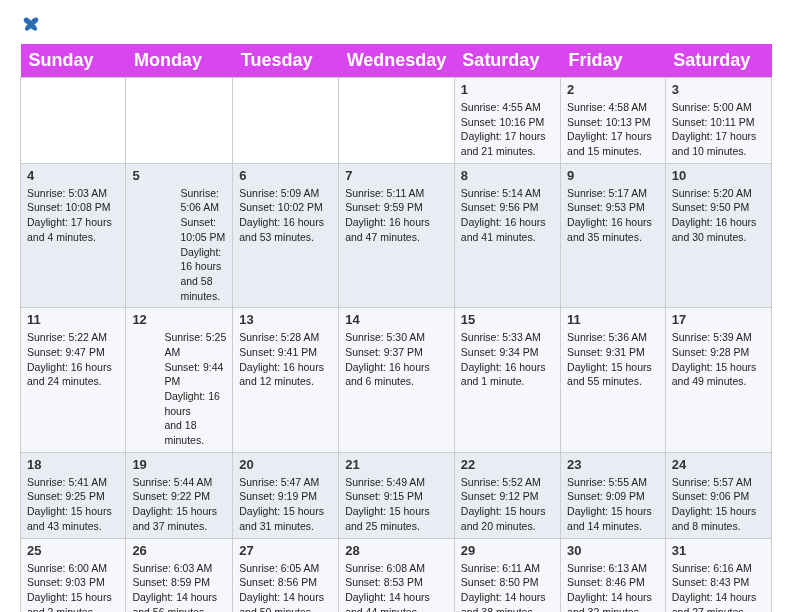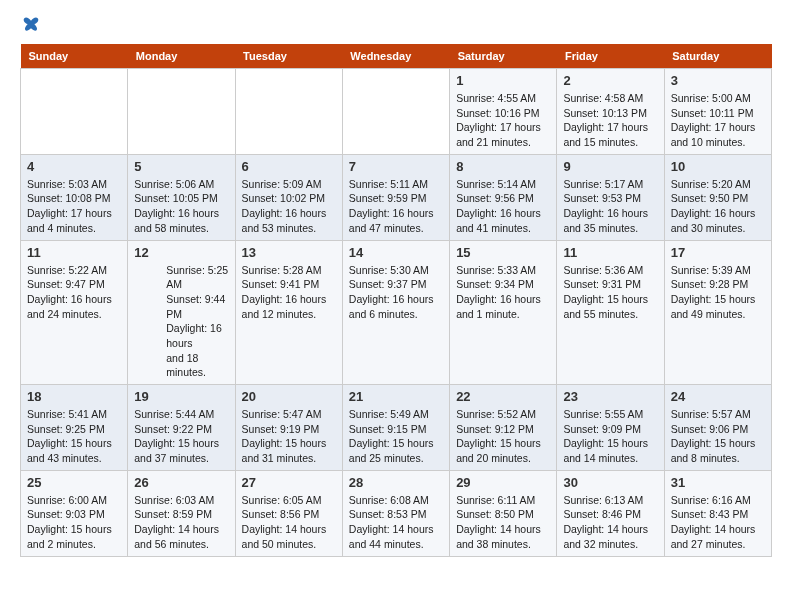--- a/index.html
+++ b/index.html
@@ -31,25 +31,25 @@
     }
     .location {
       font-size: 16px;
       color: #555;
     }
     table {
       width: 100%;
       border-collapse: collapse;
     }
     thead tr th {
-      background-color: #c2410c;
+      background-color: #d946ef;
       color: #fff;
       text-align: left;
       padding: 6px 8px;
-      font-size: 11px;
+      font-size: 18px;
       font-weight: bold;
     }
     tbody tr td {
       border: 1px solid #ccc;
       vertical-align: top;
       padding: 4px 6px;
       font-size: 11px;
       color: #333;
       width: calc(100% / 7);
       min-height: 80px;
@@ -150,21 +150,21 @@
       <tr>
         <td>
           <span class="day-num">4</span>
           <div class="cell-content" style="white-space: pre-line;">Sunrise: 5:03 AM
 Sunset: 10:08 PM
 Daylight: 17 hours
 and 4 minutes.</div>
         </td>
         <td>
           <span class="day-num">5</span>
-          <div class="cell-content" style="white-space: pre-line;">Sunrise: 5:06 AM
+          <div class="cell-content" style="white-space: pre-line; margin-left: 48px;">Sunrise: 5:06 AM
 Sunset: 10:05 PM
 Daylight: 16 hours
 and 58 minutes.</div>
         </td>
         <td>
           <span class="day-num">6</span>
           <div class="cell-content" style="white-space: pre-line;">Sunrise: 5:09 AM
 Sunset: 10:02 PM
 Daylight: 16 hours
 and 53 minutes.</div>

